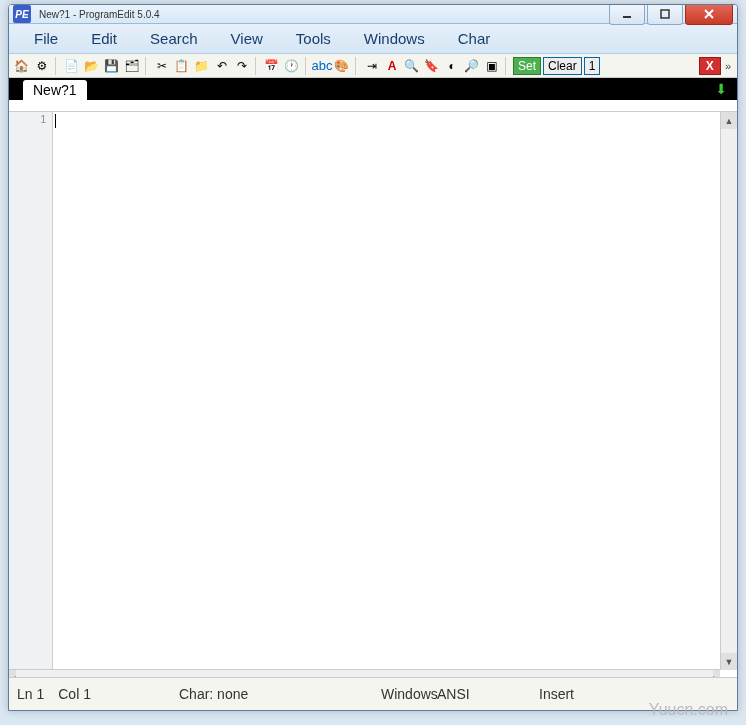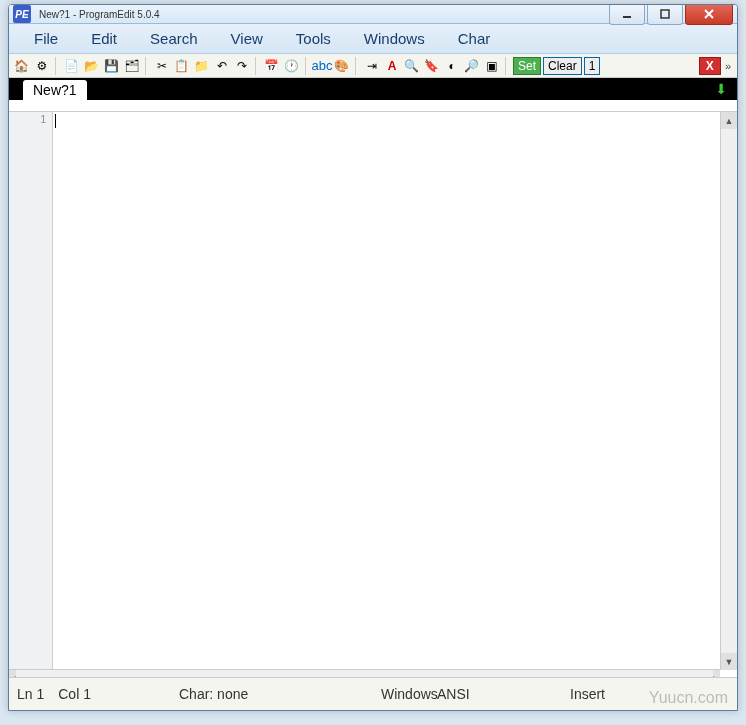--- a/index.html
+++ b/index.html
@@ -32,22 +32,22 @@
     .cursor { position: absolute; top: 2px; left: 2px; width: 1px; height: 14px; background: #000; }
     .vscroll { width: 17px; background: #f0f0f0; border-left: 1px solid #ccc; display: flex; flex-direction: column; }
     .scroll-arrow { height: 17px; background: #e0e0e0; display: flex; align-items: center; justify-content: center; font-size: 9px; color: #555; cursor: pointer; }
     .scroll-track { flex: 1; }
     .hscroll { position: absolute; bottom: 24px; left: 0; right: 17px; height: 17px; background: #f0f0f0; border-top: 1px solid #ccc; display: flex; }
     .statusbar { position: absolute; bottom: 0; left: 0; right: 0; height: 24px; background: #f5f5f0; border-top: 1px solid #ccc; display: flex; align-items: center; font-size: 14px; color: #333; padding: 16px 8px; }
     .status-cell { margin-right: 14px; }
     .status-char { position: absolute; left: 170px; }
     .status-os { position: absolute; left: 372px; text-align: right; }
     .status-enc { position: absolute; left: 428px; text-align: right; }
-    .status-ins { position: absolute; left: 530px; margin-left: 31px; }
-    .watermark { position: absolute; bottom: 18px; right: 18px; font-size: 16px; color: #bbb; font-family: Arial; }
+    .status-ins { position: absolute; left: 530px; }
+    .watermark { position: absolute; bottom: 6px; right: 18px; font-size: 16px; color: #bbb; font-family: Arial; }
   </style>
 </head>
 <body>
 
 <div class="window">
 
   <div class="titlebar">
     <div class="app-icon">PE</div>
     <div class="title-text">New?1  -  ProgramEdit 5.0.4</div>
     <div class="win-controls">

